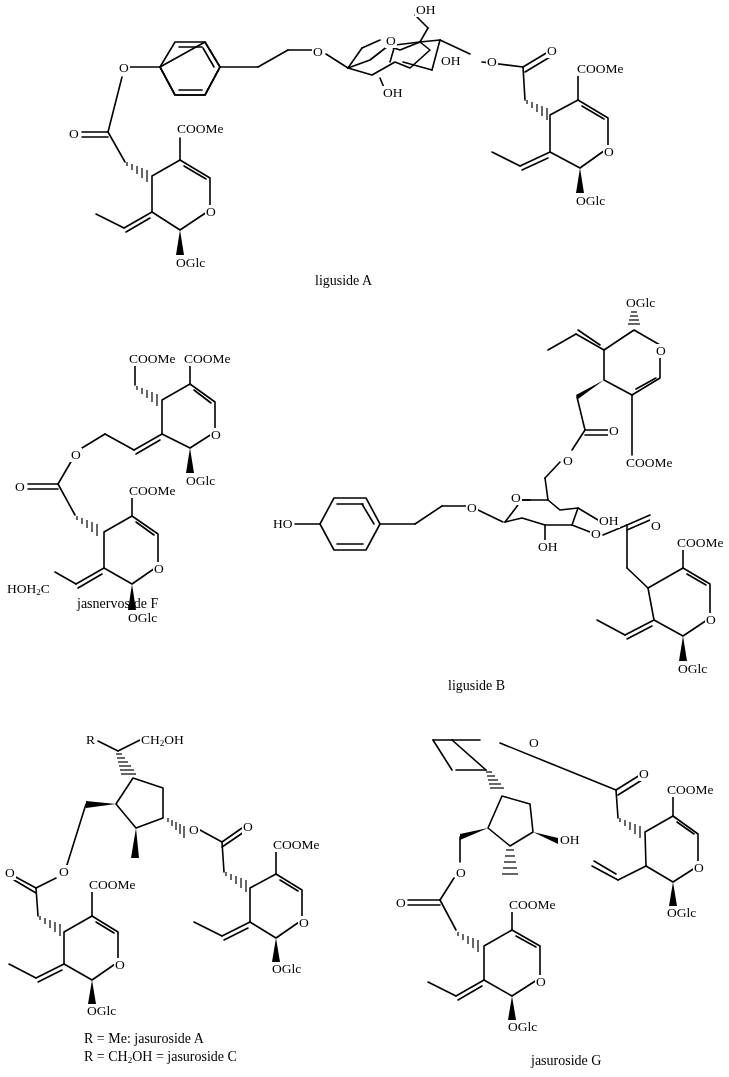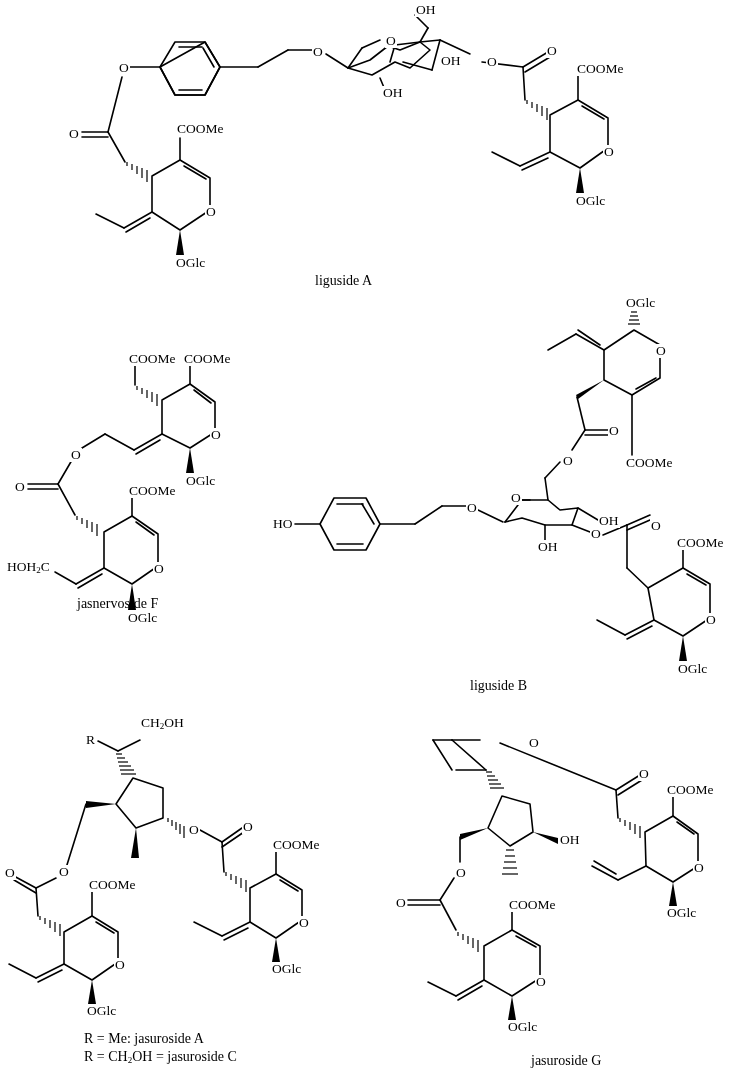--- a/index.html
+++ b/index.html
@@ -319,21 +319,21 @@
 </div>
 
 <div>
   <span class="lbl" style="left:128px;top:352px">COOMe</span>
   <span class="lbl" style="left:183px;top:352px">COOMe</span>
   <span class="lbl" style="left:210px;top:428px">O</span>
   <span class="lbl" style="left:185px;top:474px">OGlc</span>
   <span class="lbl" style="left:70px;top:448px">O</span>
   <span class="lbl" style="left:14px;top:480px">O</span>
   <span class="lbl" style="left:128px;top:484px">COOMe</span>
-  <span class="lbl" style="left:6px;top:560px"><span>HOH</span><sub>2</sub><span>C</span></span>
+  <span class="lbl" style="left:6px;top:582px"><span>HOH</span><sub>2</sub><span>C</span></span>
   <span class="lbl" style="left:153px;top:562px">O</span>
   <span class="lbl" style="left:127px;top:611px">OGlc</span>
   <span class="cap" style="left:77px;top:596px">jasnervoside F</span>
 </div>
 
 <div>
   <span class="lbl" style="left:625px;top:296px">OGlc</span>
   <span class="lbl" style="left:655px;top:344px">O</span>
   <span class="lbl" style="left:608px;top:424px">O</span>
   <span class="lbl" style="left:625px;top:456px">COOMe</span>
@@ -341,26 +341,26 @@
   <span class="lbl" style="left:510px;top:491px">O</span>
   <span class="lbl" style="left:598px;top:514px">OH</span>
   <span class="lbl" style="left:537px;top:540px">OH</span>
   <span class="lbl" style="left:590px;top:527px">O</span>
   <span class="lbl" style="left:650px;top:519px">O</span>
   <span class="lbl" style="left:676px;top:536px">COOMe</span>
   <span class="lbl" style="left:705px;top:613px">O</span>
   <span class="lbl" style="left:677px;top:662px">OGlc</span>
   <span class="lbl" style="left:272px;top:517px">HO</span>
   <span class="lbl" style="left:466px;top:501px">O</span>
-  <span class="cap" style="left:470px;top:678px">liguside B</span>
+  <span class="cap" style="left:448px;top:678px">liguside B</span>
 </div>
 
 <div>
   <span class="lbl" style="left:85px;top:733px">R</span>
-  <span class="lbl" style="left:140px;top:716px"><span>CH</span><sub>2</sub><span>OH</span></span>
+  <span class="lbl" style="left:140px;top:733px"><span>CH</span><sub>2</sub><span>OH</span></span>
   <span class="lbl" style="left:188px;top:823px">O</span>
   <span class="lbl" style="left:242px;top:820px">O</span>
   <span class="lbl" style="left:272px;top:838px">COOMe</span>
   <span class="lbl" style="left:298px;top:916px">O</span>
   <span class="lbl" style="left:271px;top:962px">OGlc</span>
   <span class="lbl" style="left:58px;top:865px">O</span>
   <span class="lbl" style="left:4px;top:866px">O</span>
   <span class="lbl" style="left:88px;top:878px">COOMe</span>
   <span class="lbl" style="left:114px;top:958px">O</span>
   <span class="lbl" style="left:86px;top:1004px">OGlc</span>

